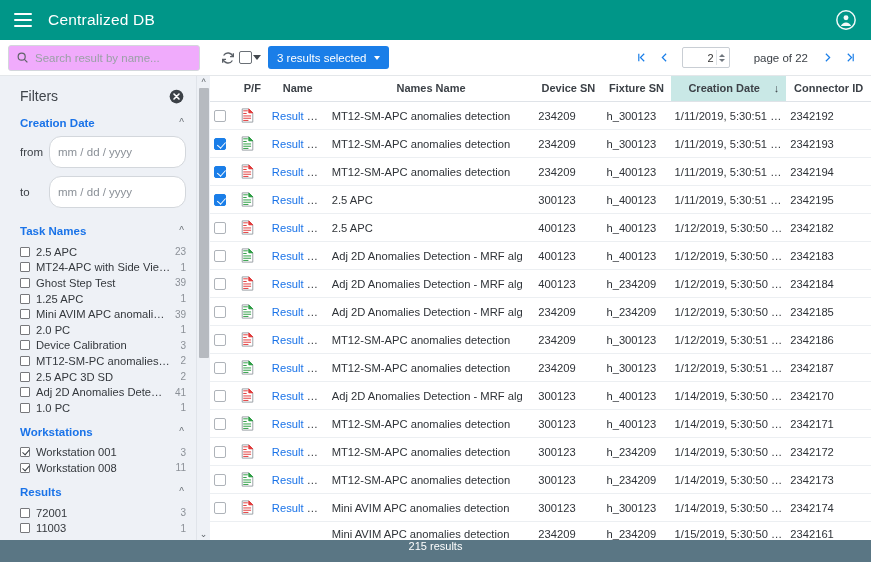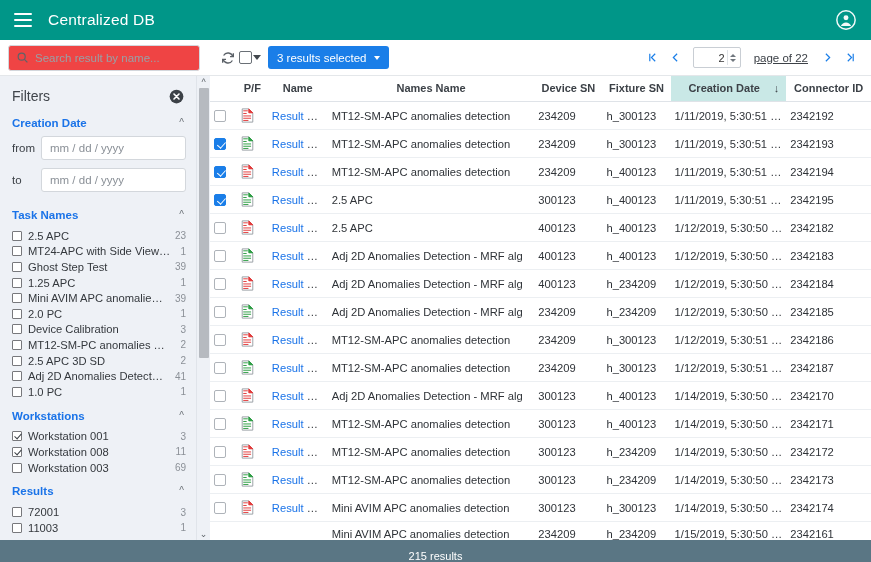--- a/index.html
+++ b/index.html
@@ -39,21 +39,21 @@
     height: 36px; flex: 0 0 36px;
     background: #fff;
     display: flex; align-items: center;
     border-bottom: 1px solid #e4e7ea;
     padding: 0 10px 0 8px;
   }
   .search-box {
     width: 192px; height: 26px;
     border: 1px solid #d3d7dc; border-radius: 3px;
     display: flex; align-items: center; gap: 6px;
-    padding: 0 7px; background: #ef4444;
+    padding: 0 7px; background: #f0abfc;
   }
   .search-box svg { flex: 0 0 auto; }
   .search-input {
     border: none; outline: none; width: 100%;
     font-family: "Liberation Sans", sans-serif;
     font-size: 11.5px; color: #333;
     background: transparent;
   }
   .search-input::placeholder { color: #9aa0a6; }
 
@@ -104,51 +104,51 @@
     background: transparent;
   }
   .spinner {
     width: 11px; height: 15px; border-left: 1px solid #dfe3e7;
     display: flex; flex-direction: column; align-items: center; justify-content: center;
     gap: 2px; cursor: pointer; margin-left: 2px;
   }
   .spinner i { display: block; width: 0; height: 0; border-left: 3px solid transparent; border-right: 3px solid transparent; }
   .spinner .up { border-bottom: 3.5px solid #70777e; }
   .spinner .dn { border-top: 3.5px solid #70777e; }
-  .pg-label { font-size: 11.5px; color: #3c4147; margin: 0 7px 0 7px; white-space: nowrap; text-decoration: underline; }
+  .pg-label { font-size: 11.5px; color: #3c4147; margin: 0 7px 0 18px; white-space: nowrap; }
 
   
   .body { flex: 1; display: flex; min-height: 0; }
 
   
   .sidebar {
     width: 196px; flex: 0 0 196px;
     background: #eef1f6;
     overflow: hidden;
     position: relative;
-    padding: 0 0 0 0;
+    padding: 0 0 0 8px;
   }
   .filters-head {
     display: flex; align-items: center; justify-content: space-between;
     padding: 12px 12px 10px 12px;
   }
   .filters-title { font-size: 14px; color: #40454b; }
   .clear-icon { cursor: pointer; }
 
   .sec-head {
     display: flex; align-items: center; justify-content: space-between;
     padding: 3px 12px 3px 12px; cursor: pointer;
   }
   .sec-title { color: #1a73e8; font-size: 11.5px; font-weight: bold; }
   .chev { color: #6b7177; font-size: 10px; line-height: 1; }
 
   .date-row { display: flex; align-items: center; padding: 4px 10px 4px 12px; gap: 7px; }
   .date-label { font-size: 11.5px; color: #3c4147; width: 22px; }
   .date-input {
-    flex: 1; height: 24px; border: 1px solid #d3d7dc; border-radius: 3px;
+    flex: 1; height: 32px; border: 1px solid #d3d7dc; border-radius: 12px;
     background: #fff; display: flex; align-items: center; padding: 0 8px;
     font-size: 11.5px; color: #8a9097;
   }
 
   .filter-list { padding: 4px 0 0 0; }
   .filter-item {
     display: flex; align-items: center; gap: 6px;
     padding: 1px 10px 1px 12px; height: 15.6px; cursor: pointer;
   }
   .cb {
@@ -218,21 +218,21 @@
     width: 3.5px; height: 7px; border: solid #fff;
     border-width: 0 1.6px 1.6px 0; transform: rotate(42deg);
   }
   .link { color: #1a73e8; cursor: pointer; }
   .doc-icon { vertical-align: middle; }
 
   
   .statusbar {
     height: 22px; flex: 0 0 22px;
     background: #5a7684; color: #fff;
-    display: flex; align-items: flex-end; justify-content: center;
+    display: flex; align-items: flex-start; justify-content: center;
     font-size: 11px;
   }
 </style>
 </head>
 <body>
 
 <div id="app">
 
   <div class="titlebar">
     <div class="hamburger">
@@ -404,25 +404,20 @@
       <div class="filter-list" id="workstations-list">
           <div class="filter-item">
             <span class="cb checked"></span>
             <span class="fi-label">Workstation 001</span>
             <span class="fi-count">3</span>
           </div>
           <div class="filter-item">
             <span class="cb checked"></span>
             <span class="fi-label">Workstation 008</span>
             <span class="fi-count">11</span>
-          </div>
-          <div class="filter-item">
-            <span class="cb"></span>
-            <span class="fi-label">Workstation 003</span>
-            <span class="fi-count">69</span>
           </div>
         </div>
 
       <div class="sec-head" style="margin-top:7px">
         <span class="sec-title">Results</span>
         <span class="chev">^</span>
       </div>
       <div class="filter-list" id="devices-list">
           <div class="filter-item">
             <span class="cb"></span>

